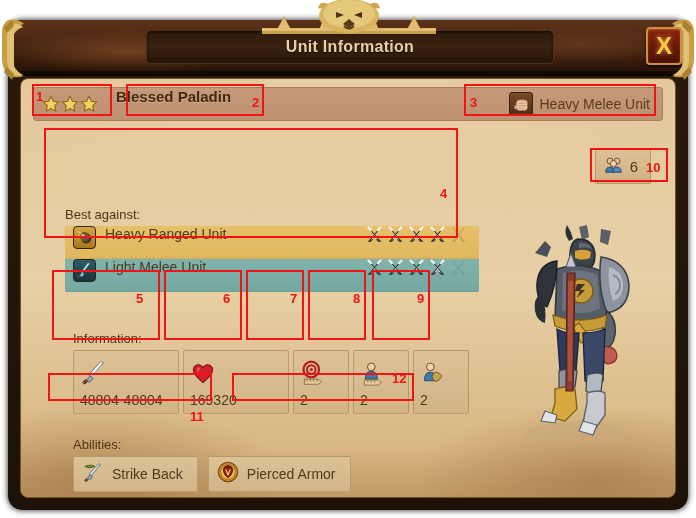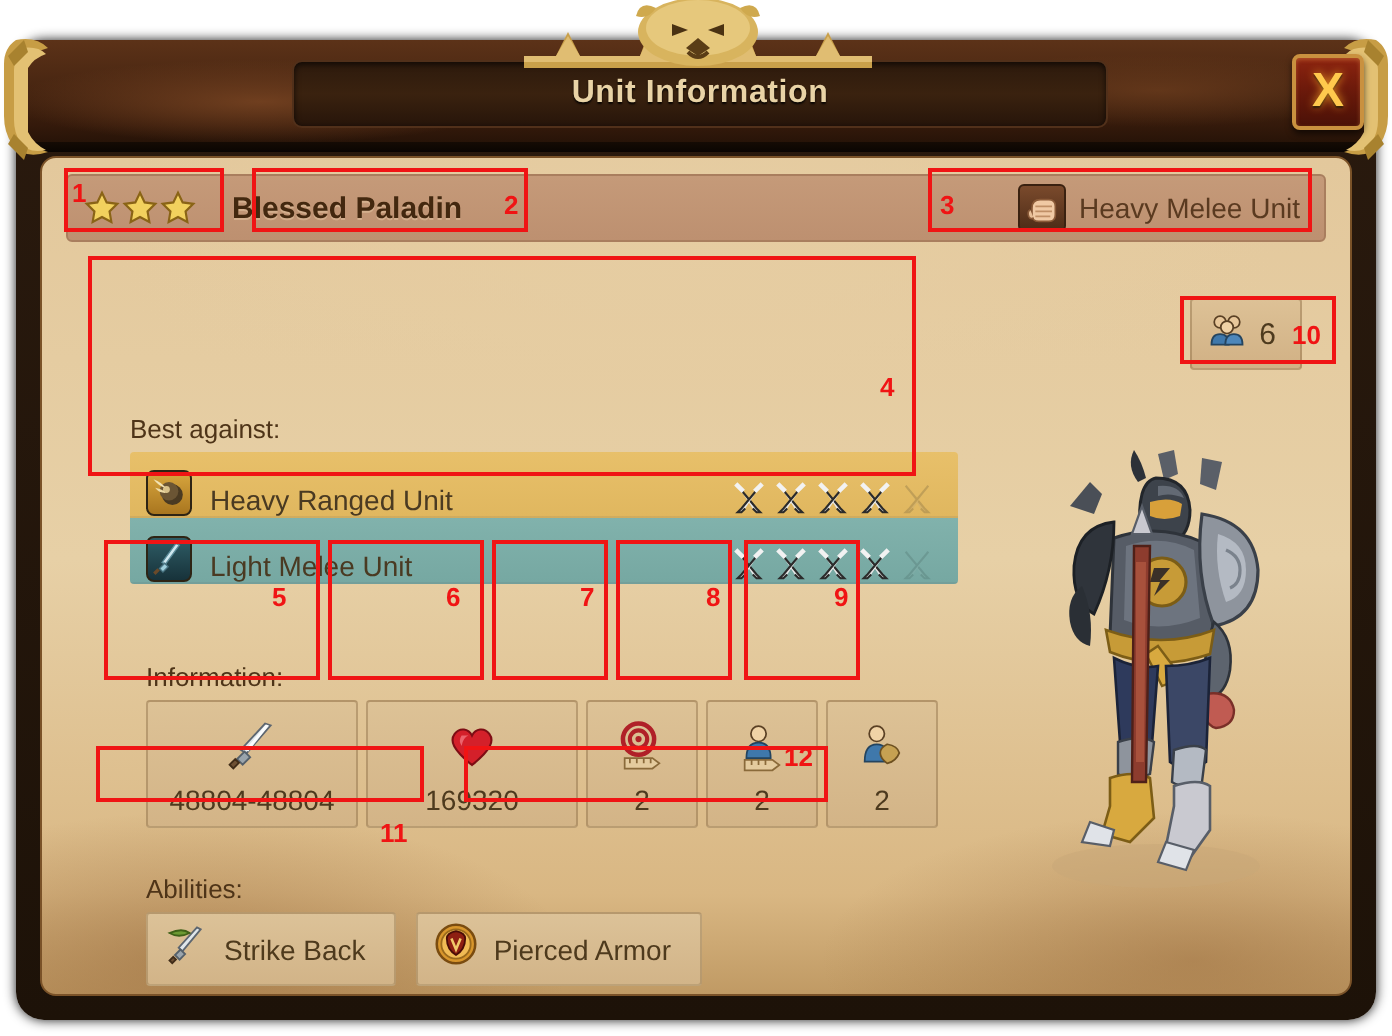--- a/index.html
+++ b/index.html
@@ -98,21 +98,21 @@
     border: 1px solid #7a5228;
     overflow: hidden;
   }
 
   
   .hdr-row {
     position: absolute; left: 12px; top: 8px; right: 12px; height: 34px;
     background: linear-gradient(180deg,#c59a79 0%,#bd9070 100%);
     border: 1px solid #a97e5e;
     border-radius: 3px;
-    display: flex; align-items: center;
+    display: flex; 
   }
   .stars { display: flex; gap: 1px; padding: 0 8px; align-items: center; }
   .star { width: 18px; height: 18px; }
   .unit-name {
     font-size: 15px; font-weight: bold; color: #43280f;
     padding: 0 10px; white-space: nowrap;
     text-shadow: 0 1px 0 rgba(255,235,200,.3);
   }
   .hdr-spacer { flex: 1; }
   .type-badge { display: flex; align-items: center; gap: 7px; padding-right: 12px; }
@@ -127,21 +127,21 @@
 
   
   .best-box {
     position: absolute; left: 44px; top: 128px;
     width: 414px; height: 110px;
   }
   .sec-label { font-size: 13px; color: #4e3418; margin-bottom: 4px; }
 
   .ba-list { border-radius: 2px; overflow: hidden; }
   .ba-row {
-    height: 33px; display: flex; align-items: flex-end;
+    height: 33px; display: flex; align-items: flex-start;
     padding: 0 8px; gap: 9px;
     border-bottom: 1px solid rgba(0,0,0,.10);
   }
   .ba-row.gold { background: linear-gradient(180deg,#e8c06a 0%,#e0b75f 100%); }
   .ba-row.teal { background: linear-gradient(180deg,#81b2ac 0%,#76a8a2 100%); }
   .ba-tile {
     width: 23px; height: 23px; border-radius: 4px;
     border: 1px solid #2e2414;
     display: flex; align-items: center; justify-content: center;
     overflow: hidden; flex: 0 0 auto;
@@ -153,21 +153,21 @@
   .sw { width: 17px; height: 17px; }
   .sw.off { opacity: .28; }
 
   
   .attr-box { position: absolute; left: 52px; top: 252px; width: 392px; }
   .attr-row { display: flex; gap: 4px; margin-top: 3px; }
   .attr-cell {
     background: linear-gradient(180deg,#ddc296 0%,#d3b487 100%);
     border: 1px solid rgba(120,88,48,.35);
     border-radius: 2px;
-    display: flex; flex-direction: column; align-items: center;
+    display: flex; flex-direction: column; align-items: flex-start;
     padding: 7px 6px 5px; min-width: 56px;
   }
   .attr-cell.wide { min-width: 106px; }
   .attr-ico { height: 30px; display:flex; align-items:center; justify-content:center; }
   .attr-val {
     font-size: 14px; color: #4d3a1e; margin-top: 4px; white-space: nowrap;
   }
 
   
   .abil-box { position: absolute; left: 52px; top: 358px; width: 392px; }

